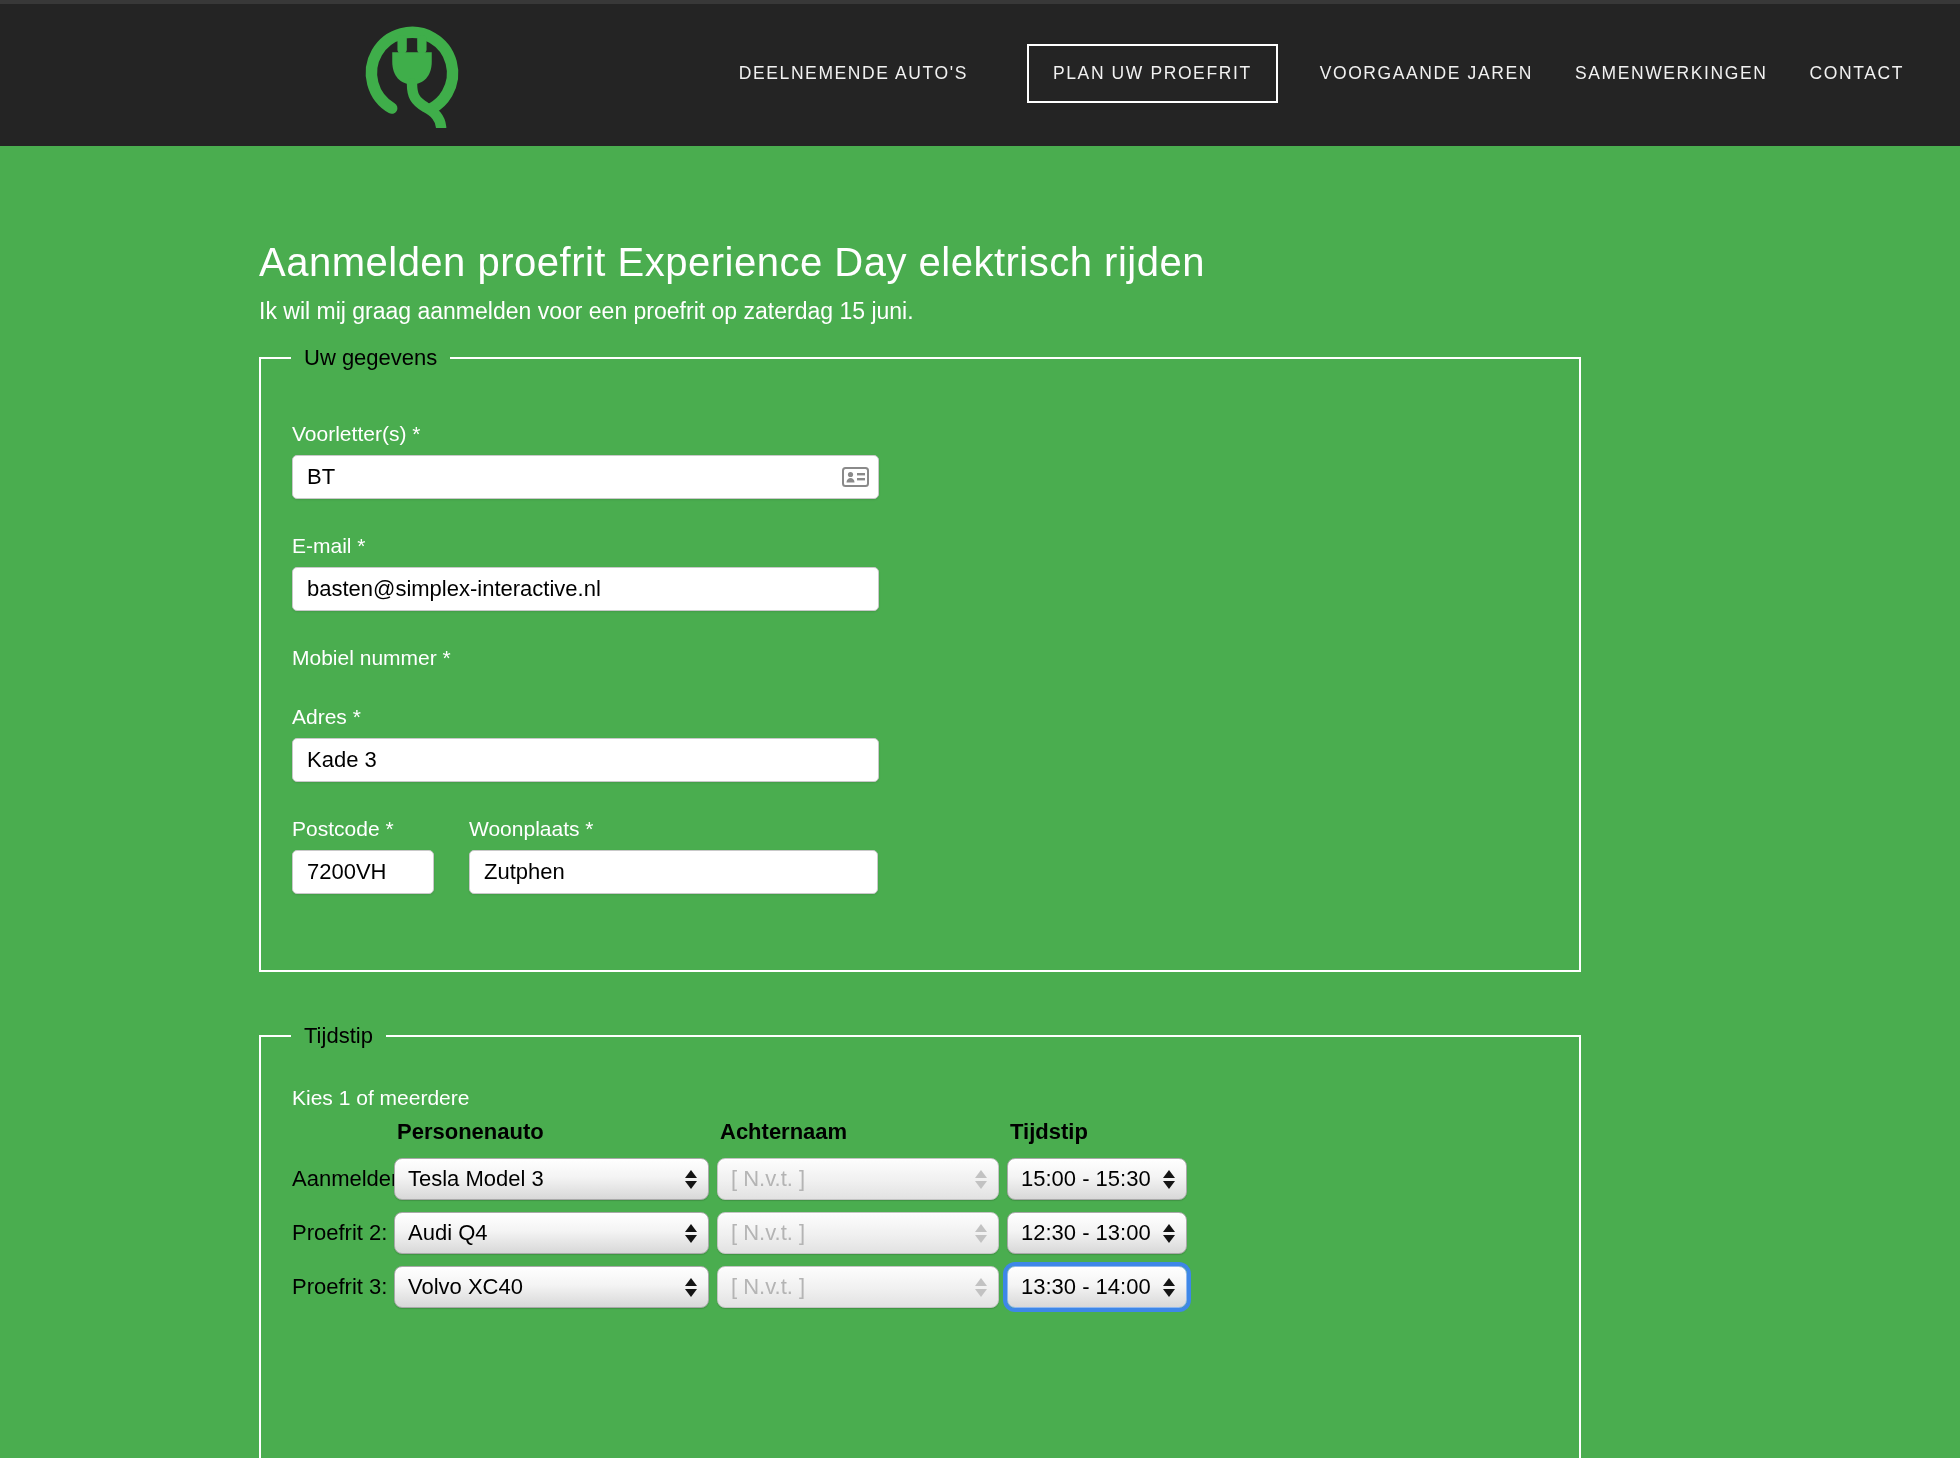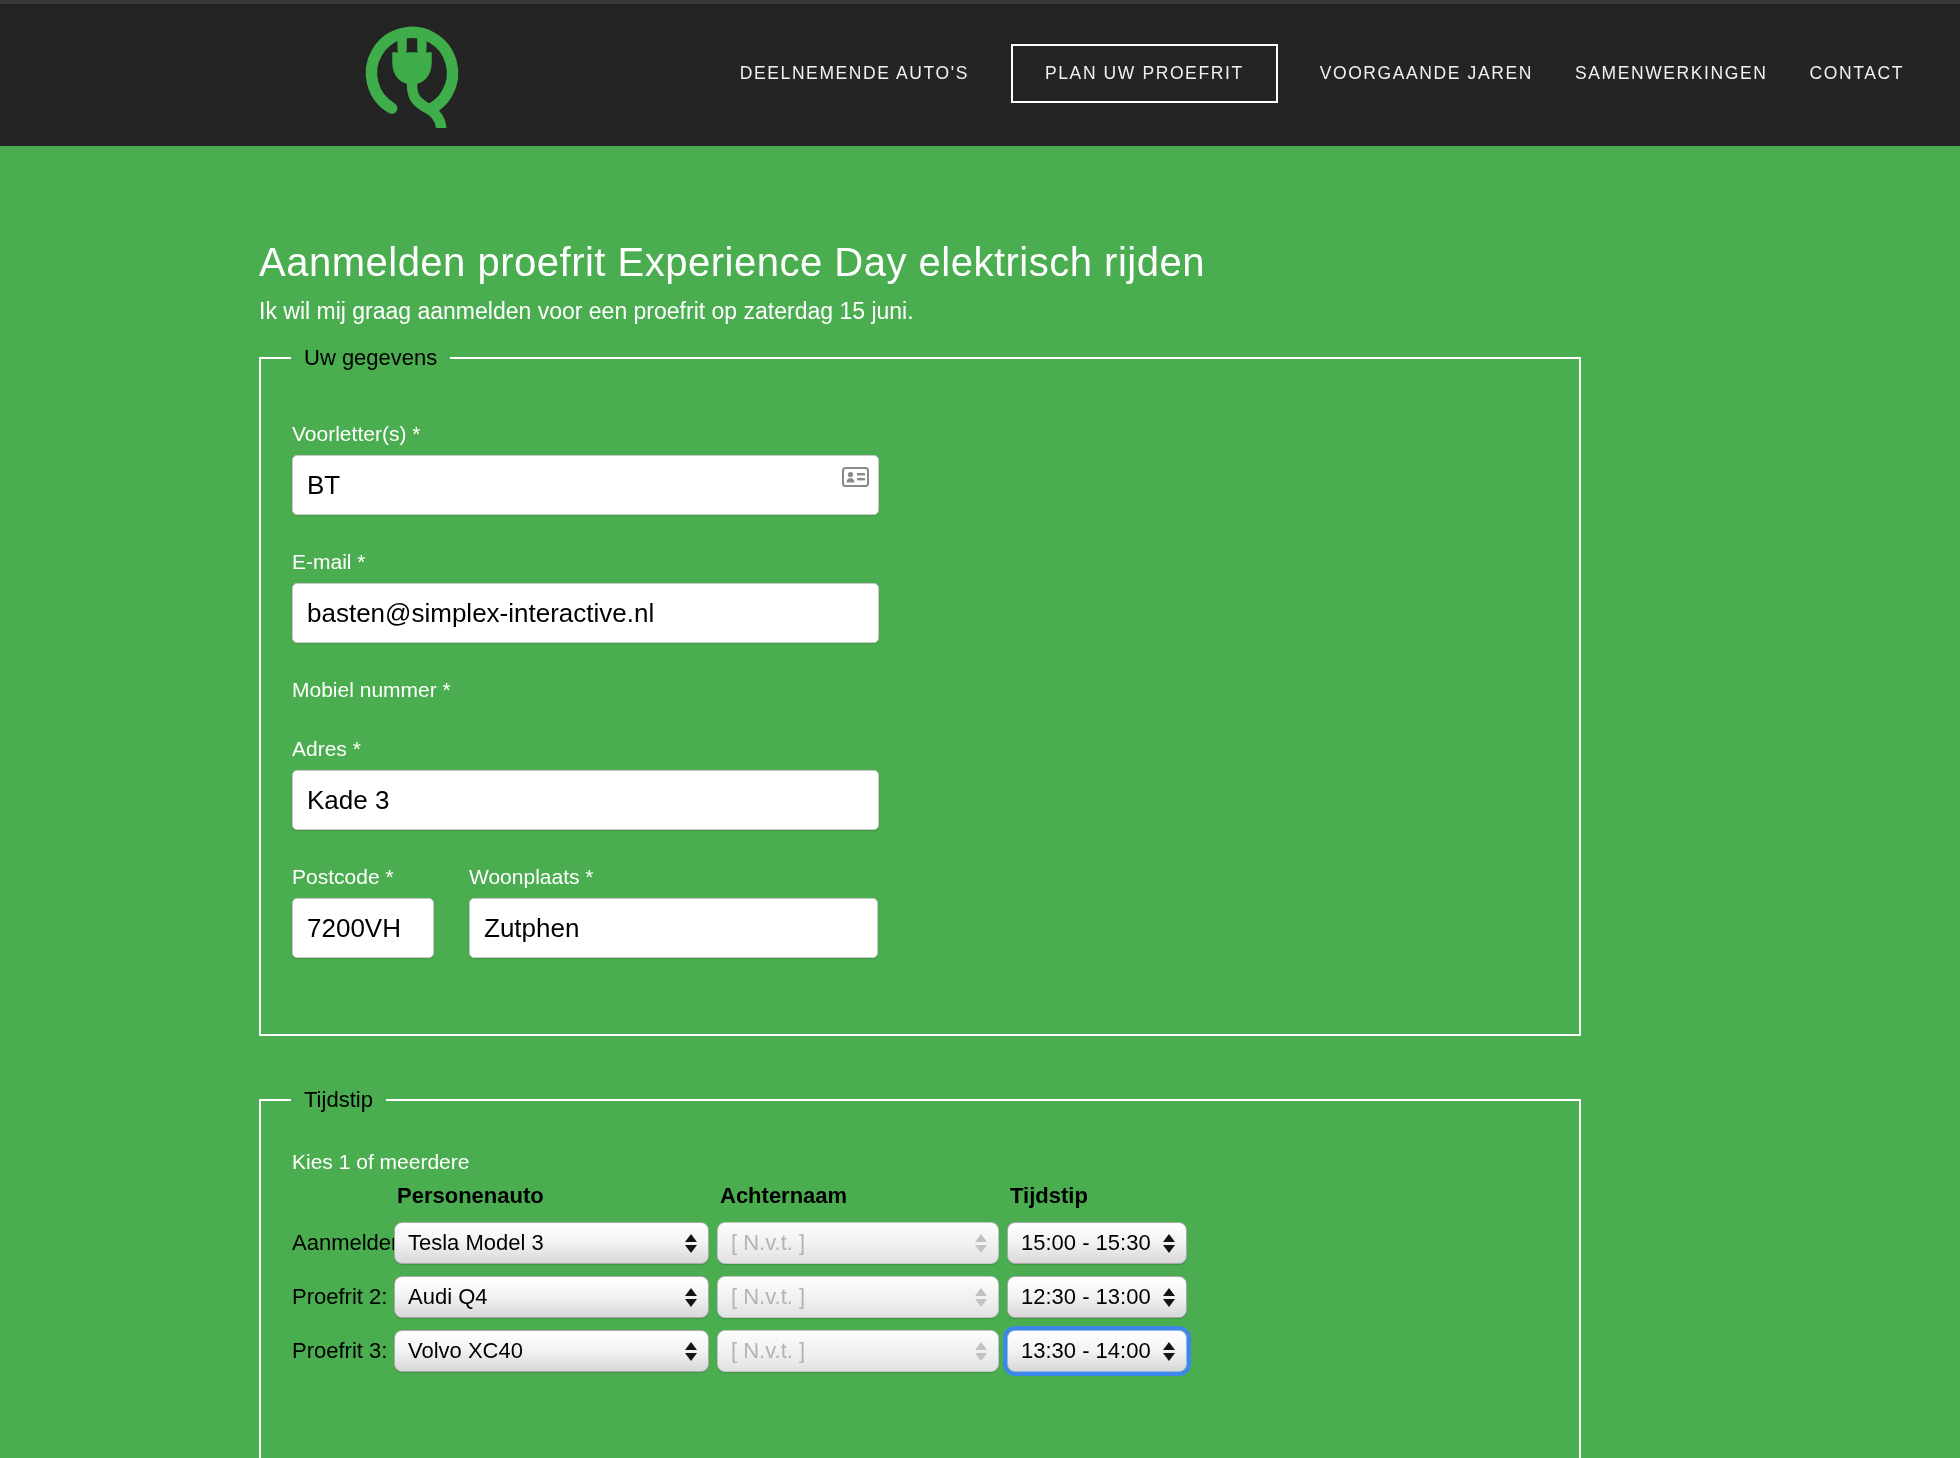--- a/index.html
+++ b/index.html
@@ -16,21 +16,22 @@
   .main-nav{
     position:absolute;right:56px;top:0;height:146px;
     display:flex;align-items:center;gap:42px;
   }
   .nav-item{
     color:#f1f1f1;font-size:17.5px;letter-spacing:1.6px;
     white-space:nowrap;cursor:pointer;
   }
   .nav-item.active{
     border:2px solid #ffffff;
-    padding:17px 32px;
+    padding:17px 24px;
+    margin-left:17px;
   }
   
   .content{padding-left:259px;}
   .page-title{
     margin:92px 0 0 0;
     color:#ffffff;font-size:40px;font-weight:300;
     letter-spacing:0.5px;line-height:48px;
   }
   .page-subtitle{
     margin:12px 0 0 0;
@@ -47,24 +48,24 @@
     font-size:22px;padding:0 13px;line-height:26px;white-space:nowrap;
   }
   .panel-gegevens{margin-top:32px;padding:62px 0 42px 31px;}
   .panel-proefrit{margin-top:63px;padding:48px 0 160px 31px;}
   
   .form-group{margin-bottom:34px;}
   .form-label{display:block;color:#ffffff;font-size:21px;line-height:25px;margin-bottom:9px;}
   .input-wrap{position:relative;width:587px;}
   input.text-input{
     display:block;box-sizing:border-box;
-    width:587px;height:60px;
+    width:587px;height:44px;
     background:#ffffff;color:#000000;
     border:1px solid #c9c9c9;border-radius:5px;
-    font-family:"Liberation Sans", sans-serif;font-size:26px;
+    font-family:"Liberation Sans", sans-serif;font-size:22px;
     padding:0 40px 0 14px;outline:none;
     box-shadow:0 1px 2px rgba(0,0,0,0.10);
   }
   input.text-input.no-icon{padding-right:14px;}
   .field-icon{
     position:absolute;right:10px;top:12px;width:27px;height:20px;
     cursor:pointer;
   }
   .row-flex{display:flex;}
   input.postcode{width:142px;}

